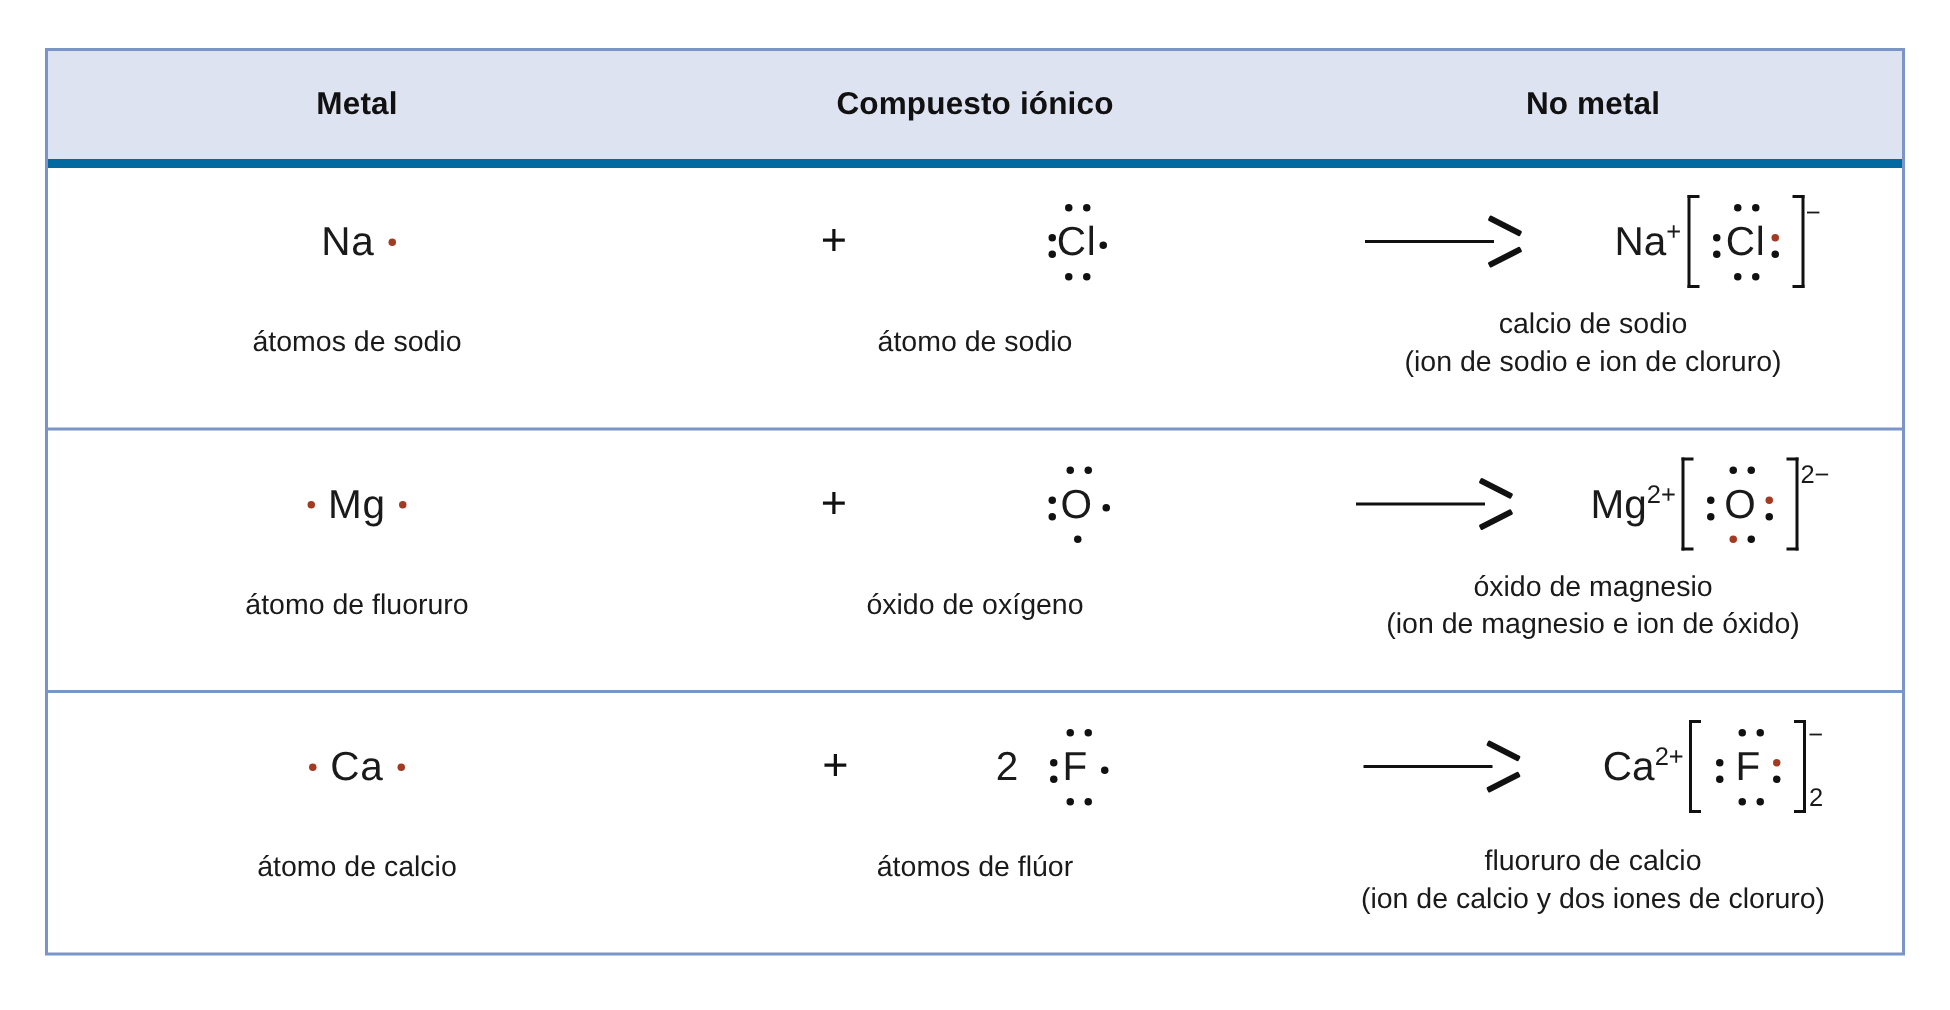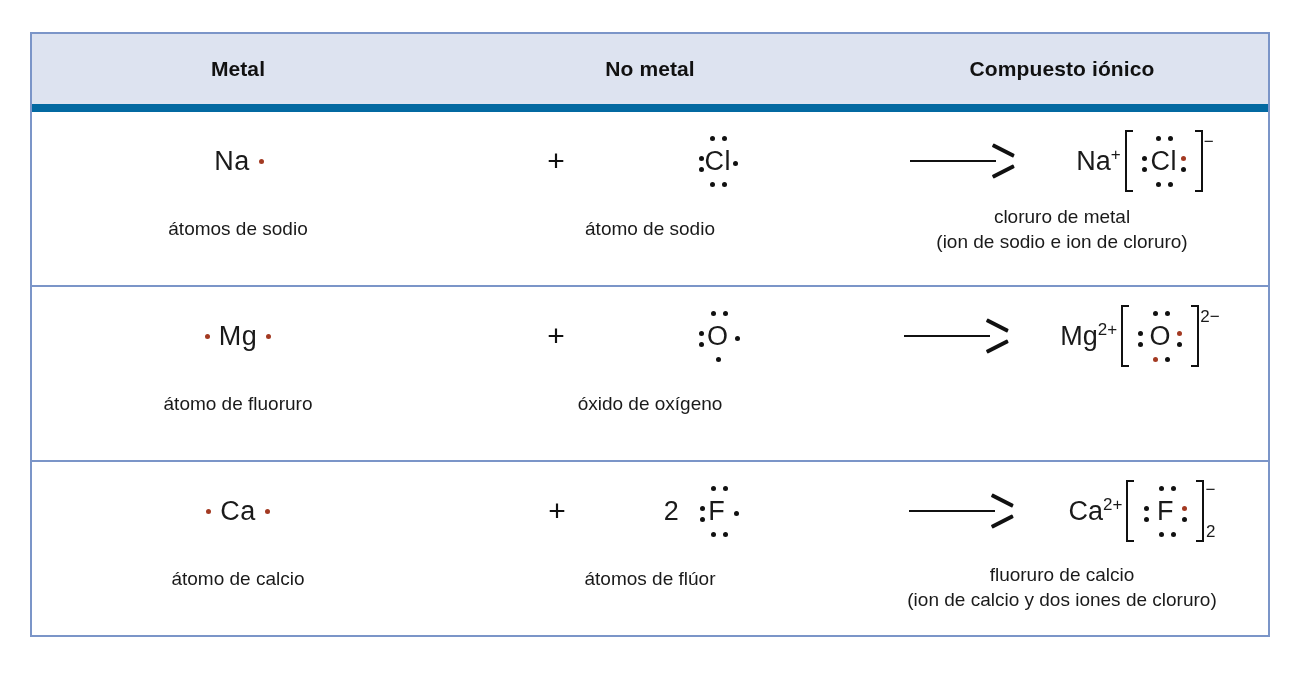--- a/index.html
+++ b/index.html
@@ -15,21 +15,21 @@
     left:30px;top:32px;
     width:1240px;height:605px;
     box-sizing:border-box;
     border:2px solid #7b95c8;
     background:#ffffff;
   }
   .thead{
     display:flex;
     height:78px;
     background:#dde3f0;
-    border-bottom:8px solid #0369a1;
+    border-bottom:6px solid #0369a1;
     box-sizing:border-box;
   }
   .th{
     flex:1;
     display:flex;align-items:center;justify-content:center;
     font-size:21px;font-weight:bold;color:#111;
     letter-spacing:.1px;
   }
   .row{
     display:flex;
@@ -172,22 +172,22 @@
   .m-dot.l{margin-right:7px;}
   .m-dot.r{margin-left:7px;}
 </style>
 </head>
 <body>
 
 <div class="table-wrap">
 
   <div class="thead">
     <div class="th">Metal</div>
+    <div class="th">Compuesto iónico</div>
     <div class="th">No metal</div>
-    <div class="th">Compuesto iónico</div>
   </div>
 
   <div class="row">
     <div class="cell">
       <div class="formula-line">
         <span class="metal-atom">
           <span class="sym">Na</span>
           <span class="m-dot r"></span>
         </span>
         <span style="position:absolute;left:0;right:0;text-align:center;pointer-events:none;"></span>
@@ -229,21 +229,21 @@
               <span class="dot red" style="left:48px;top:26px;"></span>
               <span class="dot" style="left:48px;top:37px;"></span>
               <span class="dot" style="left:23px;top:52px;"></span>
               <span class="dot" style="left:35px;top:52px;"></span>
             </span>
             <span class="bk right"></span>
           </span>
           <span class="charge">−</span>
         </span>
       </div>
-      <div class="caption cap-col3"><span>cloruro de metal</span><br><span>(ion de sodio e ion de cloruro)</span></div>
+      <div class="caption cap-col3"><span>calcio de sodio</span><br><span>(ion de sodio e ion de cloruro)</span></div>
     </div>
   </div>
 
   <div class="row">
     <div class="cell">
       <div class="formula-line">
         <span class="metal-atom">
           <span class="m-dot l"></span>
           <span class="sym">Mg</span>
           <span class="m-dot r"></span>
@@ -285,20 +285,21 @@
               <span class="dot red" style="left:48px;top:26px;"></span>
               <span class="dot" style="left:48px;top:37px;"></span>
               <span class="dot red" style="left:24px;top:52px;"></span>
               <span class="dot" style="left:36px;top:52px;"></span>
             </span>
             <span class="bk right"></span>
           </span>
           <span class="charge">2−</span>
         </span>
       </div>
+      <div class="caption cap-col3"><span>óxido de magnesio</span><br><span>(ion de magnesio e ion de óxido)</span></div>
     </div>
   </div>
 
   <div class="row last">
     <div class="cell">
       <div class="formula-line">
         <span class="metal-atom">
           <span class="m-dot l"></span>
           <span class="sym">Ca</span>
           <span class="m-dot r"></span>

